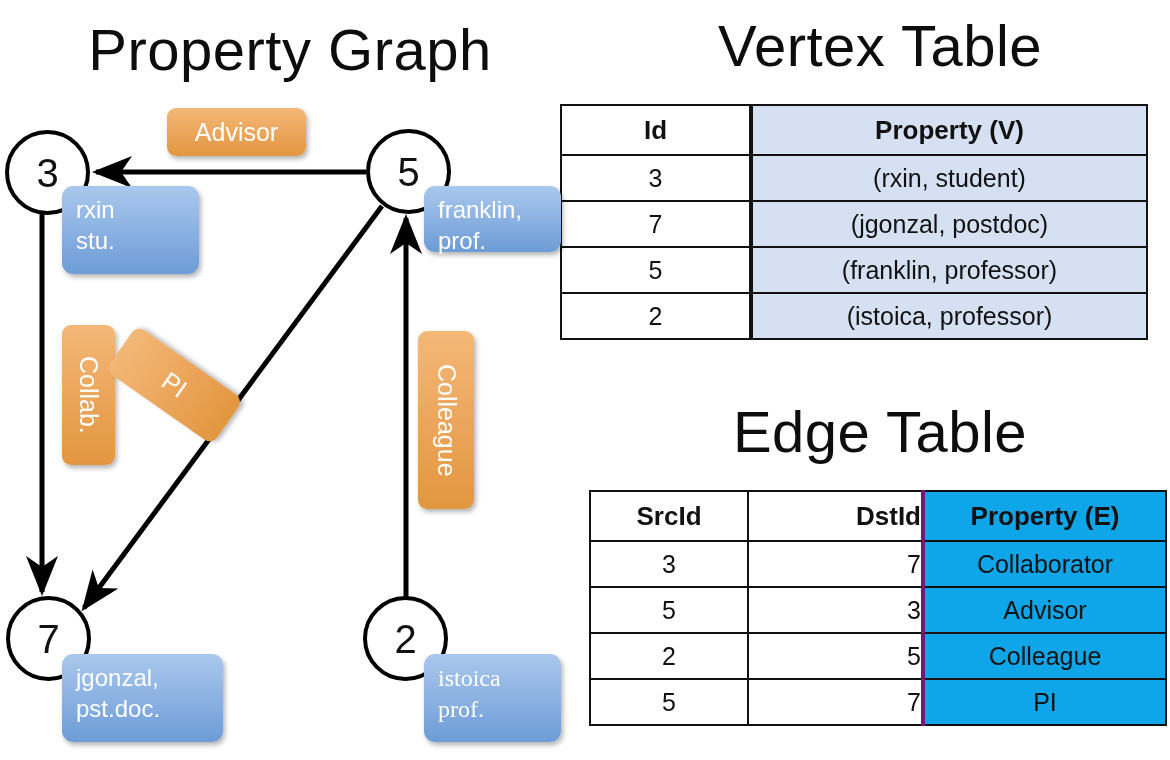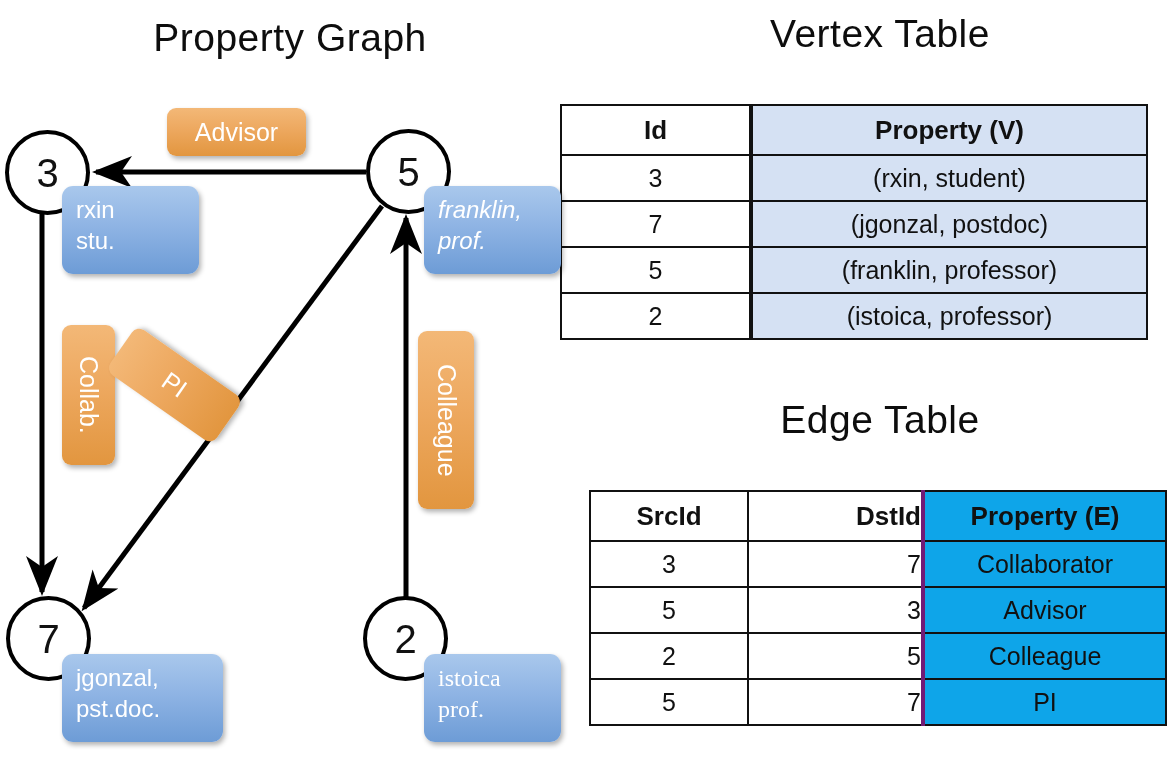--- a/index.html
+++ b/index.html
@@ -14,21 +14,21 @@
     overflow: hidden;
     font-family: "Liberation Sans", sans-serif;
     color: #000000;
   }
 
   
   .title {
     position: absolute;
     font-family: "Liberation Sans", sans-serif;
     font-weight: 300;
-    font-size: 39px;
+    font-size: 58px;
     letter-spacing: 0.5px;
     color: #0d0d0d;
     white-space: nowrap;
     text-align: center;
   }
   #graph-title  { left: 40px;  top: 16px;  width: 500px; }
   #vertex-title { left: 620px; top: 12px;  width: 520px; }
   #edge-title   { left: 620px; top: 398px; width: 520px; }
 
   
@@ -166,21 +166,21 @@
   </div>
   <div class="node" style="left:6px;  top:596px; width:85px; height:85px;">
     <span>7</span>
   </div>
   <div class="node" style="left:363px; top:596px; width:85px; height:85px;">
     <span>2</span>
   </div>
 
   <div class="vbox" style="left:62px;  top:186px; width:137px; height:88px;">rxin
 stu.</div>
-  <div class="vbox" style="left:424px; top:186px; width:137px; height:88px;font-style:italic;">franklin,
+  <div class="vbox" style="left:424px; top:186px; width:137px; height:66px;">franklin,
 prof.</div>
   <div class="vbox" style="left:62px;  top:654px; width:161px; height:88px;">jgonzal,
 pst.doc.</div>
   <div class="vbox" style="left:424px; top:654px; width:137px; height:88px;font-family:Liberation Serif, serif;">istoica
 prof.</div>
 
   <div class="ebox" style="left:167px; top:108px; width:139px; height:48px;">
     <span class="ebox-txt">Advisor</span>
   </div>
 

